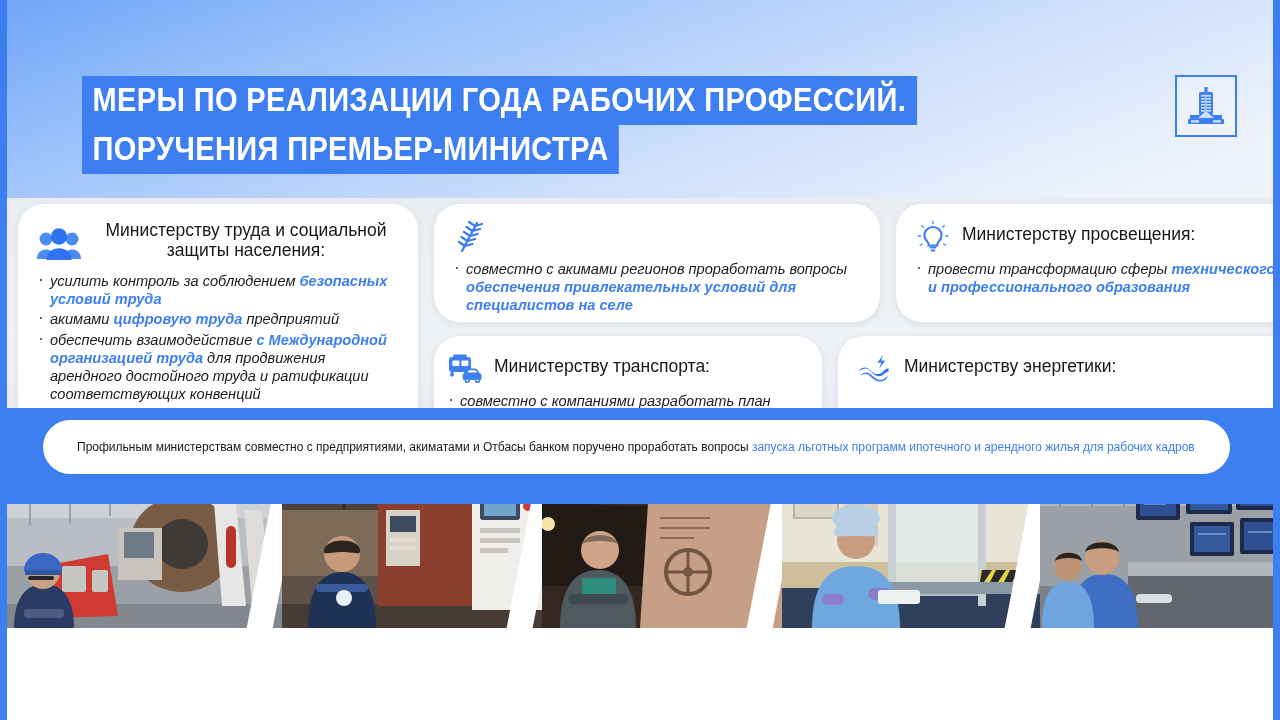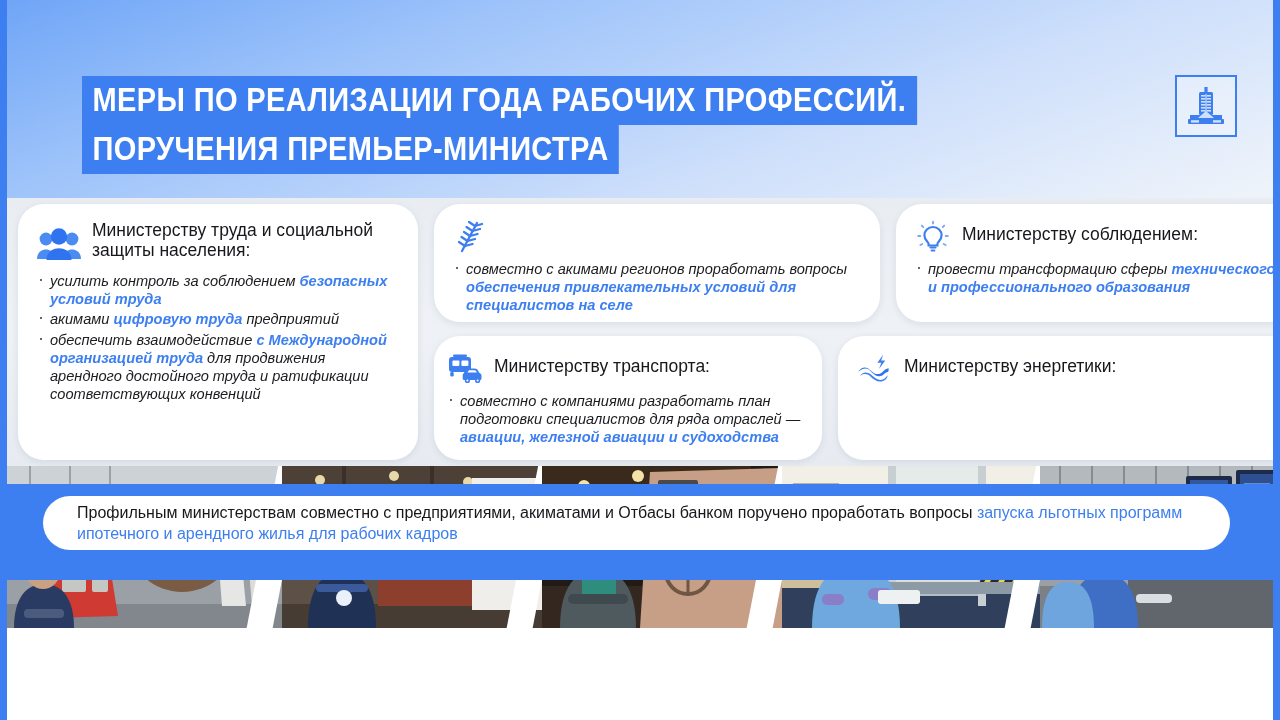--- a/index.html
+++ b/index.html
@@ -3,21 +3,21 @@
 <meta charset="utf-8">
 <style>
   * { box-sizing: border-box; margin: 0; padding: 0; }
   html, body {
     width: 1280px; height: 720px;
     font-family: "Liberation Sans", "DejaVu Sans", sans-serif;
     overflow: hidden;
   }
   #slide {
     position: relative;
-    width: 1280px; height: 580px;
+    width: 1280px; height: 504px;
     background: linear-gradient(160deg, #6fa5f7 0%, #9dc3fa 18%, #cfe0fb 42%, #eef3fa 62%, #f2f4f7 78%, #eceff3 100%);
   }
   
   .rail {
     position: absolute; top: 0; width: 7px; height: 720px;
     background: #3d7ff0; z-index: 7;
   }
   .rail.left { left: 0; }
   .rail.right { right: 0; }
 
@@ -69,20 +69,21 @@
   }
   .card.c1 { left: 18px;  top: 4px;  width: 400px; height: 256px; }
   .card.c2 { left: 434px; top: 4px;  width: 446px; height: 118px; }
   .card.c3 { left: 896px; top: 4px;  width: 400px; height: 118px; border-top-right-radius: 0; border-bottom-right-radius: 0; }
   .card.c4 { left: 434px; top: 136px; width: 388px; height: 124px; padding-left: 12px; }
   .card.c5 { left: 838px; top: 136px; width: 458px; height: 124px; border-top-right-radius: 0; border-bottom-right-radius: 0; }
 
   .card-head {
     display: flex; align-items: flex-start; gap: 10px;
     margin-bottom: 4px;
+    text-align: center;
   }
   .card-icon { flex: 0 0 auto; width: 38px; height: 38px; display:flex; align-items:center; justify-content:center; }
   .card.c1 .card-icon { width: 46px; height: 46px; margin-top: 4px;}
   .card-title {
     font-size: 17.5px; font-weight: 400; color: #17181c;
     line-height: 20px; padding-top: 6px;
   }
   .card.c1 .card-title { padding-top: 2px; }
 
   .bullets { list-style: none; margin-top: 2px; }
@@ -118,21 +119,21 @@
     position: absolute; left: 0; bottom: 0; width: 1280px; height: 96px;
     background: #3d7ff0; z-index: 3;
   }
   .banner {
     position: absolute; left: 43px; bottom: 30px; width: 1187px; height: 54px;
     background: #ffffff; border-radius: 27px; z-index: 5;
     display: flex; align-items: center;
     padding: 0 34px;
   }
   .banner p {
-    font-size: 16px; line-height: 21px; color: #16171b;
+    font-size: 12px; line-height: 21px; color: #16171b;
   }
   .banner .hl2 { color: #3d7ff0; }
 </style>
 </head>
 <body>
 
 <div id="slide">
 
   <div class="rail left"></div>
   <div class="rail right"></div>
@@ -225,21 +226,21 @@
               <line x1="17" y1="1.6" x2="17" y2="3.6"></line>
               <line x1="5.8" y1="5.6" x2="7.3" y2="7.1"></line>
               <line x1="28.2" y1="5.6" x2="26.7" y2="7.1"></line>
               <line x1="2.2" y1="16" x2="4.3" y2="16"></line>
               <line x1="31.8" y1="16" x2="29.7" y2="16"></line>
               <line x1="4.4" y1="25" x2="6.3" y2="24"></line>
               <line x1="29.6" y1="25" x2="27.7" y2="24"></line>
             </g>
           </svg>
         </span>
-        <div class="card-title">Министерству соблюдением:</div>
+        <div class="card-title">Министерству просвещения:</div>
       </div>
       <ul class="bullets">
         <li><span>провести трансформацию сферы </span><span class="hl">технического и профессионального образования</span></li>
       </ul>
     </div>
 
     <div class="card c4">
       <div class="card-head">
         <span class="card-icon">
           <svg width="38" height="32" viewBox="0 0 38 32">

